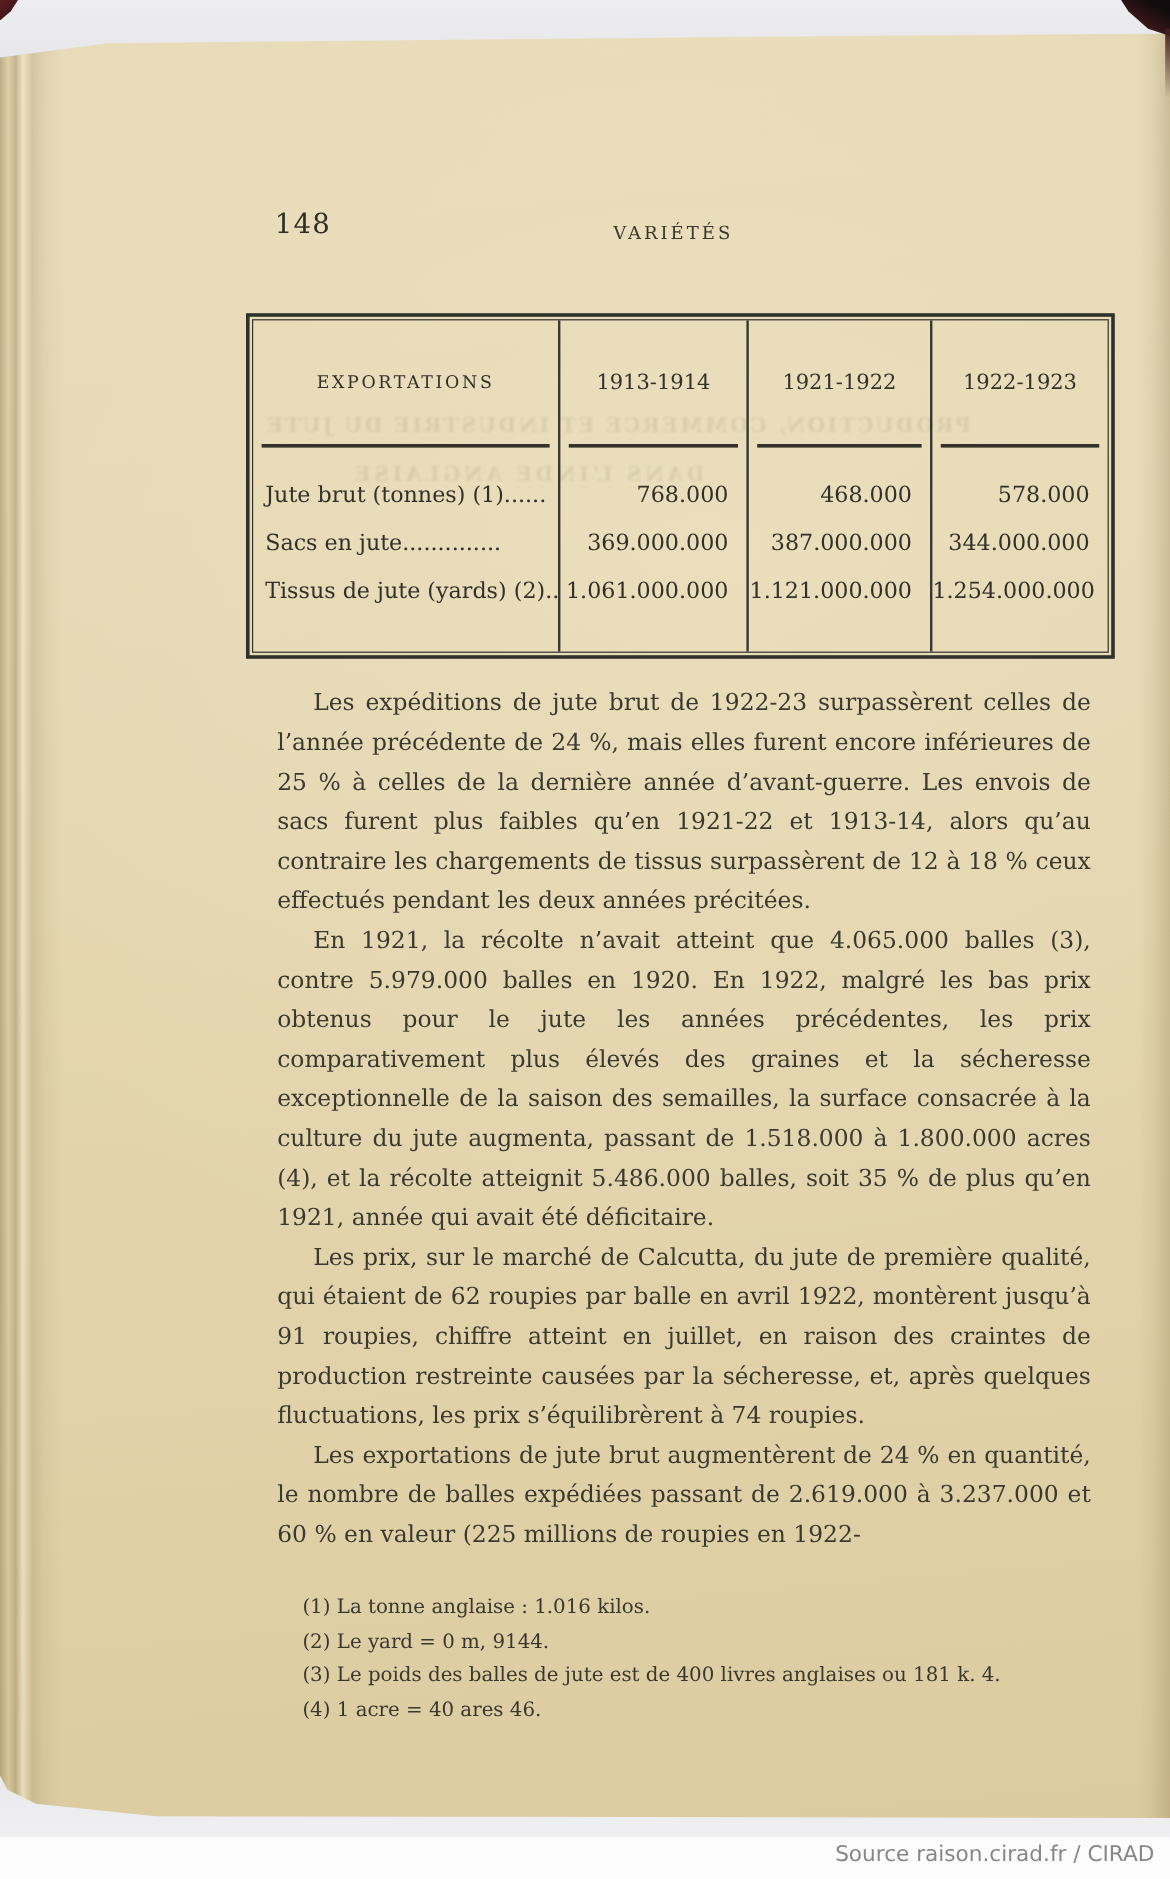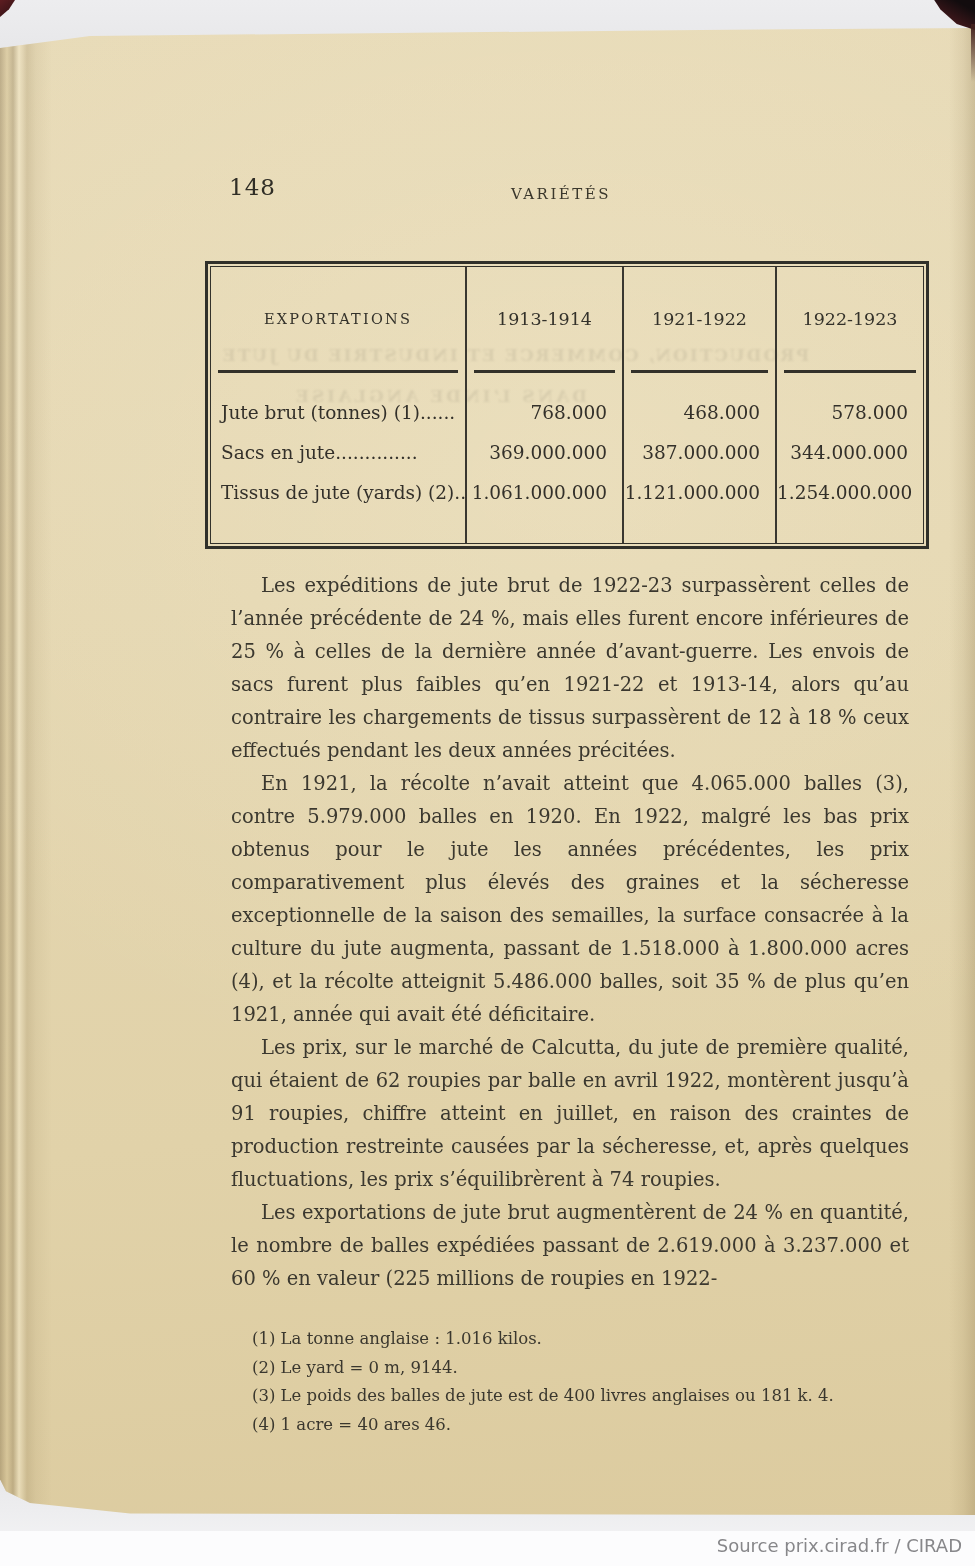--- a/index.html
+++ b/index.html
@@ -163,16 +163,16 @@
       </div>
 
     </div>
   </div>
 
   <div class="corner-tl"></div>
   <div class="corner-tr"></div>
   <div class="edge-r-dark"></div>
 
   <div class="whitebar">
-    <div class="source">Source prix.cirad.fr / CIRAD</div>
+    <div class="source">Source raison.cirad.fr / CIRAD</div>
   </div>
 
 </div>
 
 </body></html>

